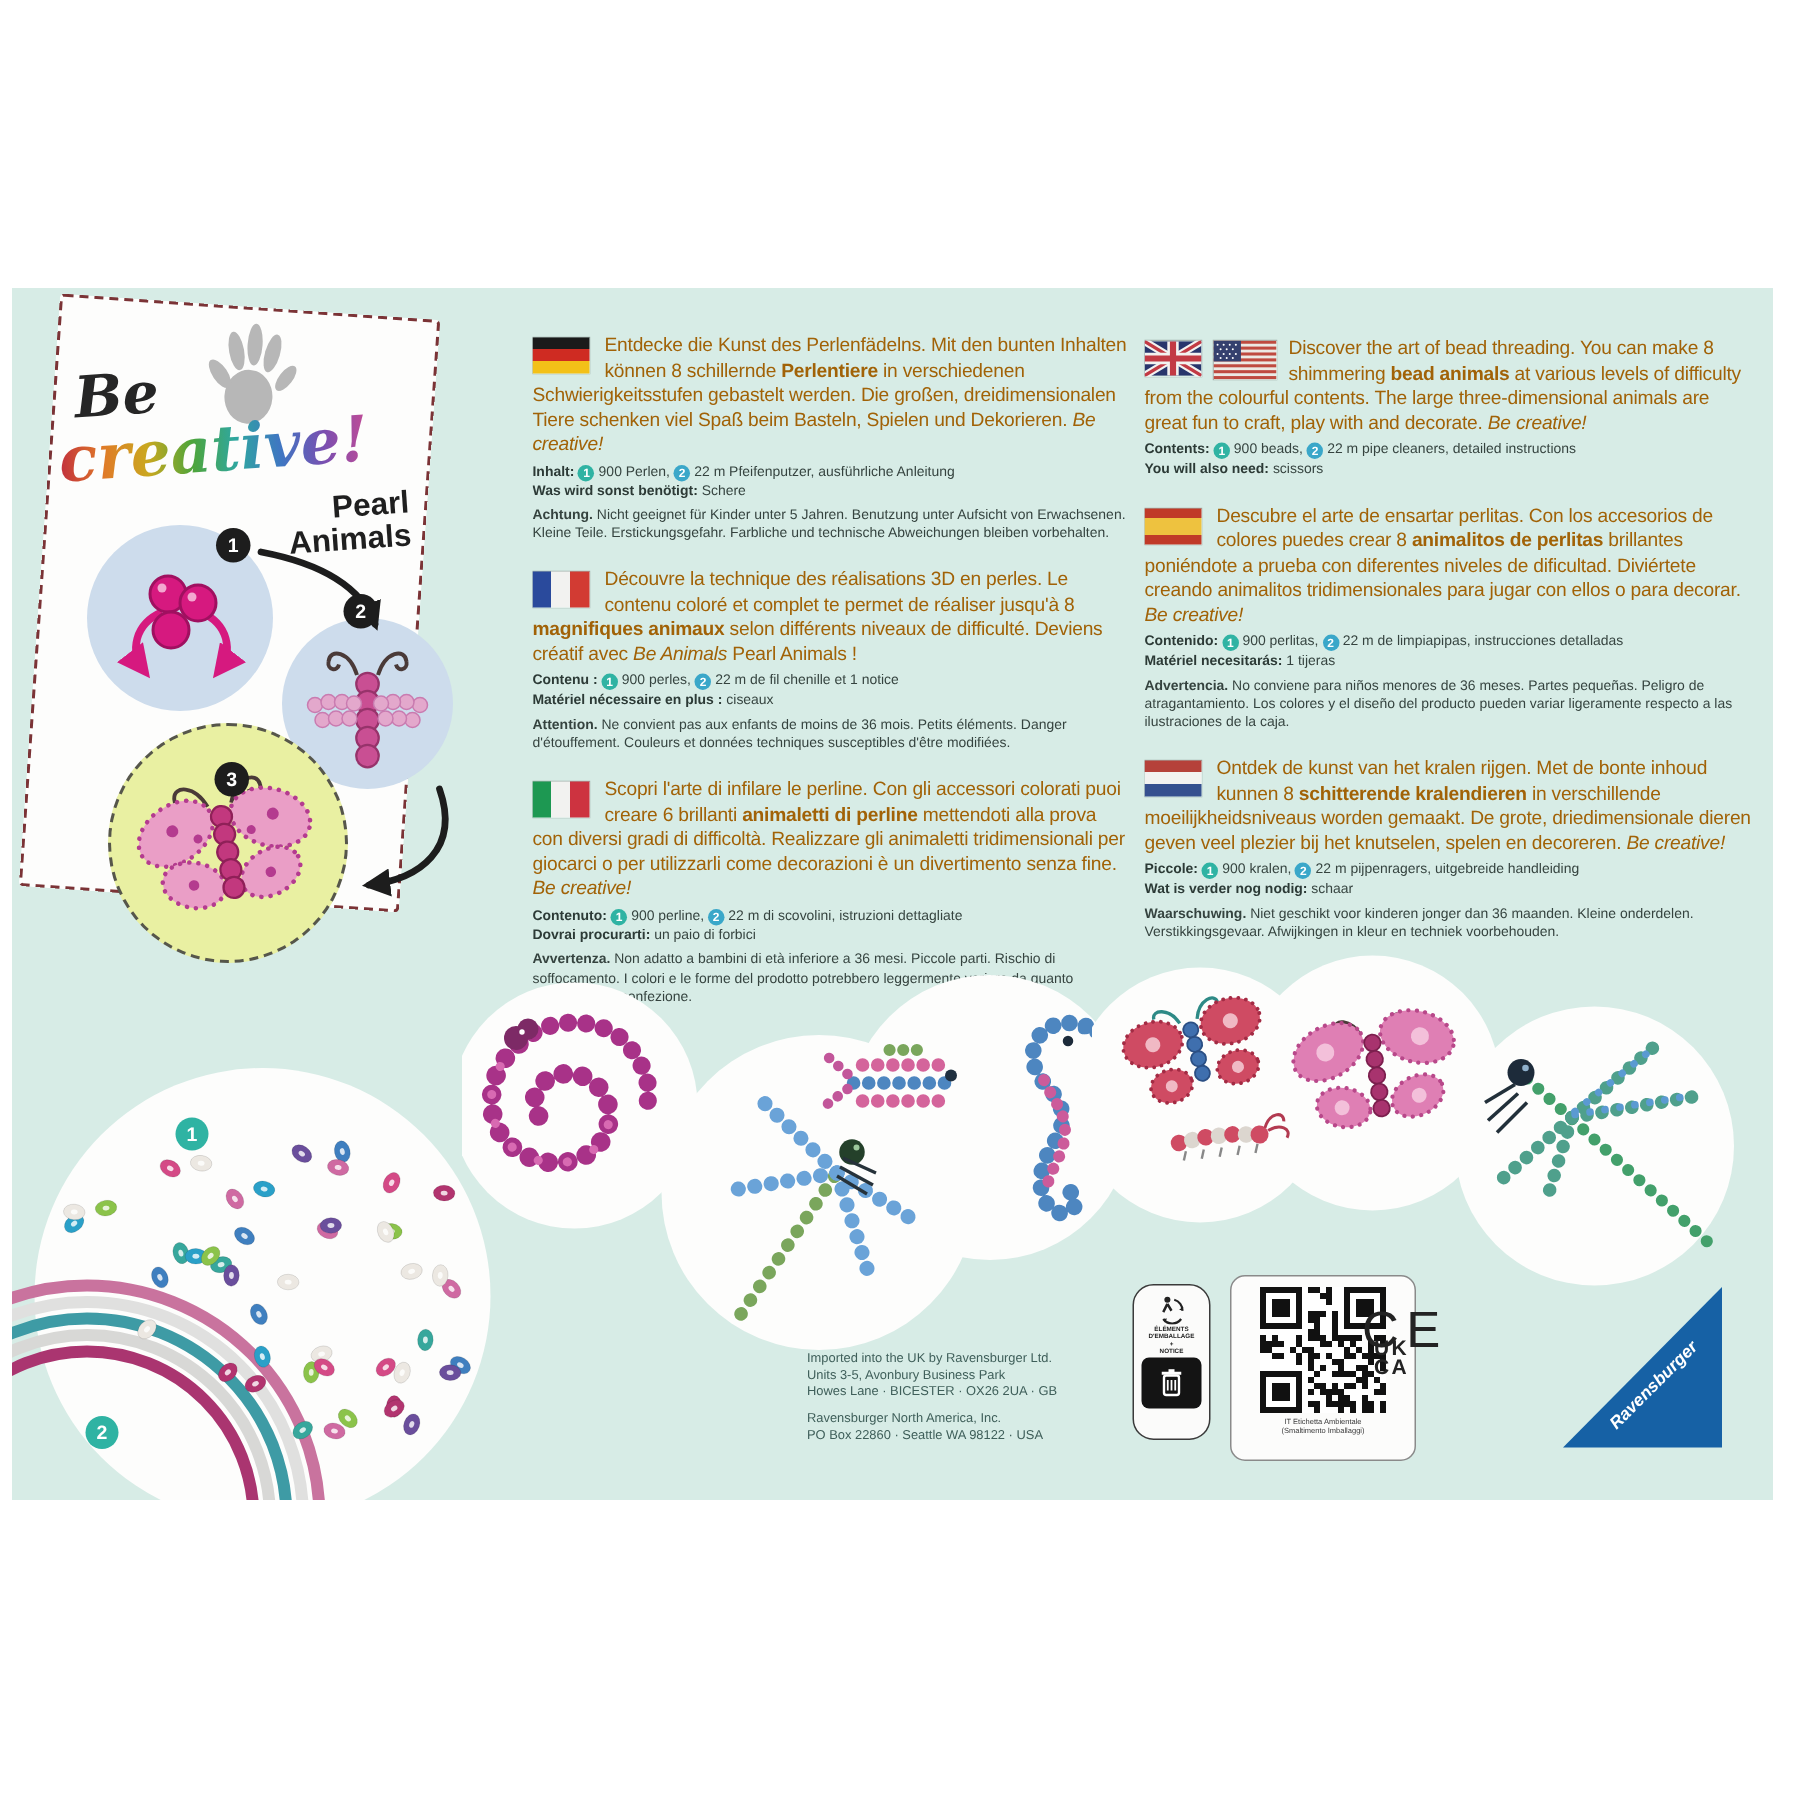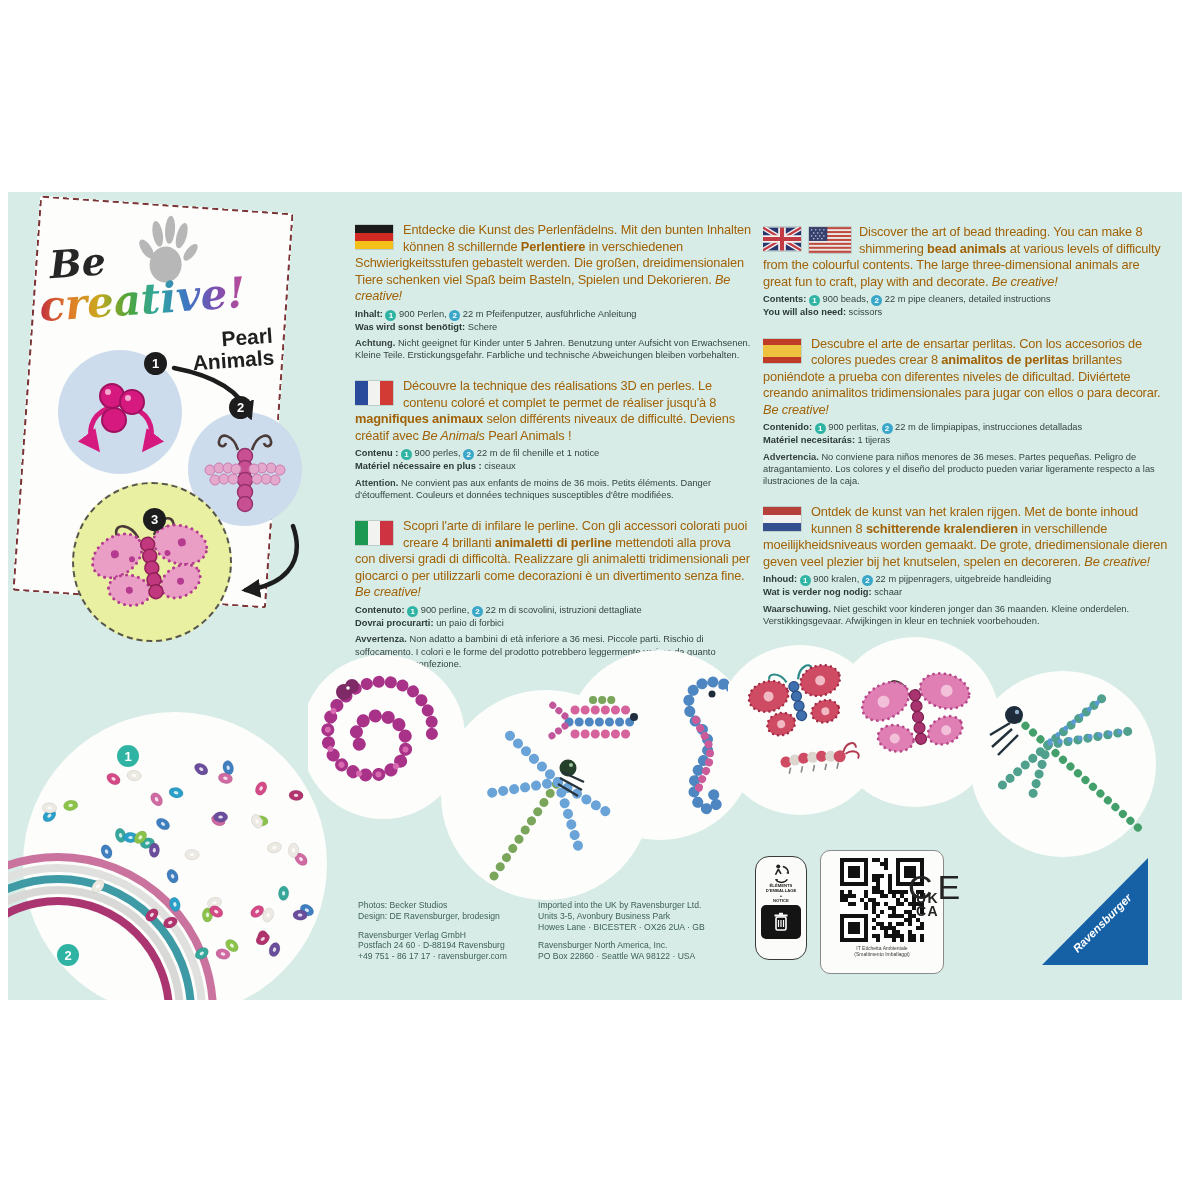--- a/index.html
+++ b/index.html
@@ -193,21 +193,21 @@
     <section class="lang">
       <span class="flag flag-fr"></span>
       <p class="para"><span>Découvre la technique des réalisations 3D en perles. Le contenu coloré et complet te permet de réaliser jusqu'à 8 </span><b>magnifiques animaux</b><span> selon différents niveaux de difficulté. Deviens créatif avec </span><i>Be Animals</i><span> Pearl Animals !</span></p>
       <p class="meta"><b>Contenu :</b> <span class="num">1</span> <span>900 perles,</span> <span class="num num2">2</span> <span>22 m de fil chenille et 1 notice</span></p>
       <p class="meta"><b>Matériel nécessaire en plus :</b> <span>ciseaux</span></p>
       <p class="warn"><b>Attention.</b> <span>Ne convient pas aux enfants de moins de 36 mois. Petits éléments. Danger d'étouffement. Couleurs et données techniques susceptibles d'être modifiées.</span></p>
     </section>
 
     <section class="lang">
       <span class="flag flag-it"></span>
-      <p class="para"><span>Scopri l'arte di infilare le perline. Con gli accessori colorati puoi creare 4 brillanti </span><b>animaletti di perline</b><span> mettendoti alla prova con diversi gradi di difficoltà. Realizzare gli animaletti tridimensionali per giocarci o per utilizzarli come decorazioni è un divertimento senza fine. </span><i>Be creative!</i><span></span></p>
+      <p class="para"><span>Scopri l'arte di infilare le perline. Con gli accessori colorati puoi creare 6 brillanti </span><b>animaletti di perline</b><span> mettendoti alla prova con diversi gradi di difficoltà. Realizzare gli animaletti tridimensionali per giocarci o per utilizzarli come decorazioni è un divertimento senza fine. </span><i>Be creative!</i><span></span></p>
       <p class="meta"><b>Contenuto:</b> <span class="num">1</span> <span>900 perline,</span> <span class="num num2">2</span> <span>22 m di scovolini, istruzioni dettagliate</span></p>
       <p class="meta"><b>Dovrai procurarti:</b> <span>un paio di forbici</span></p>
       <p class="warn"><b>Avvertenza.</b> <span>Non adatto a bambini di età inferiore a 36 mesi. Piccole parti. Rischio di soffocamento. I colori e le forme del prodotto potrebbero leggermente variare da quanto illustrato sulla confezione.</span></p>
     </section>
   </div>
 
   <div class="col" id="col-right">
 
     <section class="lang">
       <svg class="flag-svg" width="38" height="24" viewBox="0 0 60 36">
@@ -255,21 +255,21 @@
       <span class="flag flag-es"></span>
       <p class="para"><span>Descubre el arte de ensartar perlitas. Con los accesorios de colores puedes crear 8 </span><b>animalitos de perlitas</b><span> brillantes poniéndote a prueba con diferentes niveles de dificultad. Diviértete creando animalitos tridimensionales para jugar con ellos o para decorar. </span><i>Be creative!</i><span></span></p>
       <p class="meta"><b>Contenido:</b> <span class="num">1</span> <span>900 perlitas,</span> <span class="num num2">2</span> <span>22 m de limpiapipas, instrucciones detalladas</span></p>
       <p class="meta"><b>Matériel necesitarás:</b> <span>1 tijeras</span></p>
       <p class="warn"><b>Advertencia.</b> <span>No conviene para niños menores de 36 meses. Partes pequeñas. Peligro de atragantamiento. Los colores y el diseño del producto pueden variar ligeramente respecto a las ilustraciones de la caja.</span></p>
     </section>
 
     <section class="lang">
       <span class="flag flag-nl"></span>
       <p class="para"><span>Ontdek de kunst van het kralen rijgen. Met de bonte inhoud kunnen 8 </span><b>schitterende kralendieren</b><span> in verschillende moeilijkheidsniveaus worden gemaakt. De grote, driedimensionale dieren geven veel plezier bij het knutselen, spelen en decoreren. </span><i>Be creative!</i><span></span></p>
-      <p class="meta"><b>Inhoud:</b> <span class="num">1</span> <span>900 kralen,</span> <span class="num num2">2</span> <span>22 m pijpenragers, uitgebreide handleiding</span></p>
+      <p class="meta"><b>Piccole:</b> <span class="num">1</span> <span>900 kralen,</span> <span class="num num2">2</span> <span>22 m pijpenragers, uitgebreide handleiding</span></p>
       <p class="meta"><b>Wat is verder nog nodig:</b> <span>schaar</span></p>
       <p class="warn"><b>Waarschuwing.</b> <span>Niet geschikt voor kinderen jonger dan 36 maanden. Kleine onderdelen. Verstikkingsgevaar. Afwijkingen in kleur en techniek voorbehouden.</span></p>
     </section>
   </div>
 
   <svg id="bead-svg" viewBox="0 0 345 308">
     <circle cx="167" cy="172" r="152" fill="#fdfdfc"></circle>
     <g fill="none" stroke-linecap="round">
       <circle cx="50" cy="320" r="155" stroke="#c9739e" stroke-width="8"></circle>
       <circle cx="50" cy="320" r="144" stroke="#e0e0df" stroke-width="8"></circle>
@@ -606,31 +606,20 @@
       <circle cx="-34" cy="-22" r="9" fill="#1d2b3a"></circle>
           <circle cx="-31" cy="-25" r="2.2" fill="#8fb0cc"></circle>
       <g stroke="#22303a" stroke-width="2.4" fill="none">
             <path d="M -38 -14 L -58 -2"></path>
             <path d="M -36 -8 L -56 10"></path>
             <path d="M -30 -2 L -50 18"></path>
           </g>
     </g>
   </svg>
 
-  <div class="credits" id="credits-left">
-    <div class="credit-group">
-      <div>Photos: Becker Studios</div>
-      <div>Design: DE Ravensburger, brodesign</div>
-    </div>
-    <div class="credit-group">
-      <div>Ravensburger Verlag GmbH</div>
-      <div>Postfach 24 60 · D-88194 Ravensburg</div>
-      <div>+49 751 - 86 17 17 · ravensburger.com</div>
-    </div>
-  </div>
   <div class="credits" id="credits-right">
     <div class="credit-group">
       <div>Imported into the UK by Ravensburger Ltd.</div>
       <div>Units 3-5, Avonbury Business Park</div>
       <div>Howes Lane · BICESTER · OX26 2UA · GB</div>
     </div>
     <div class="credit-group">
       <div>Ravensburger North America, Inc.</div>
       <div>PO Box 22860 · Seattle WA 98122 · USA</div>
     </div>

